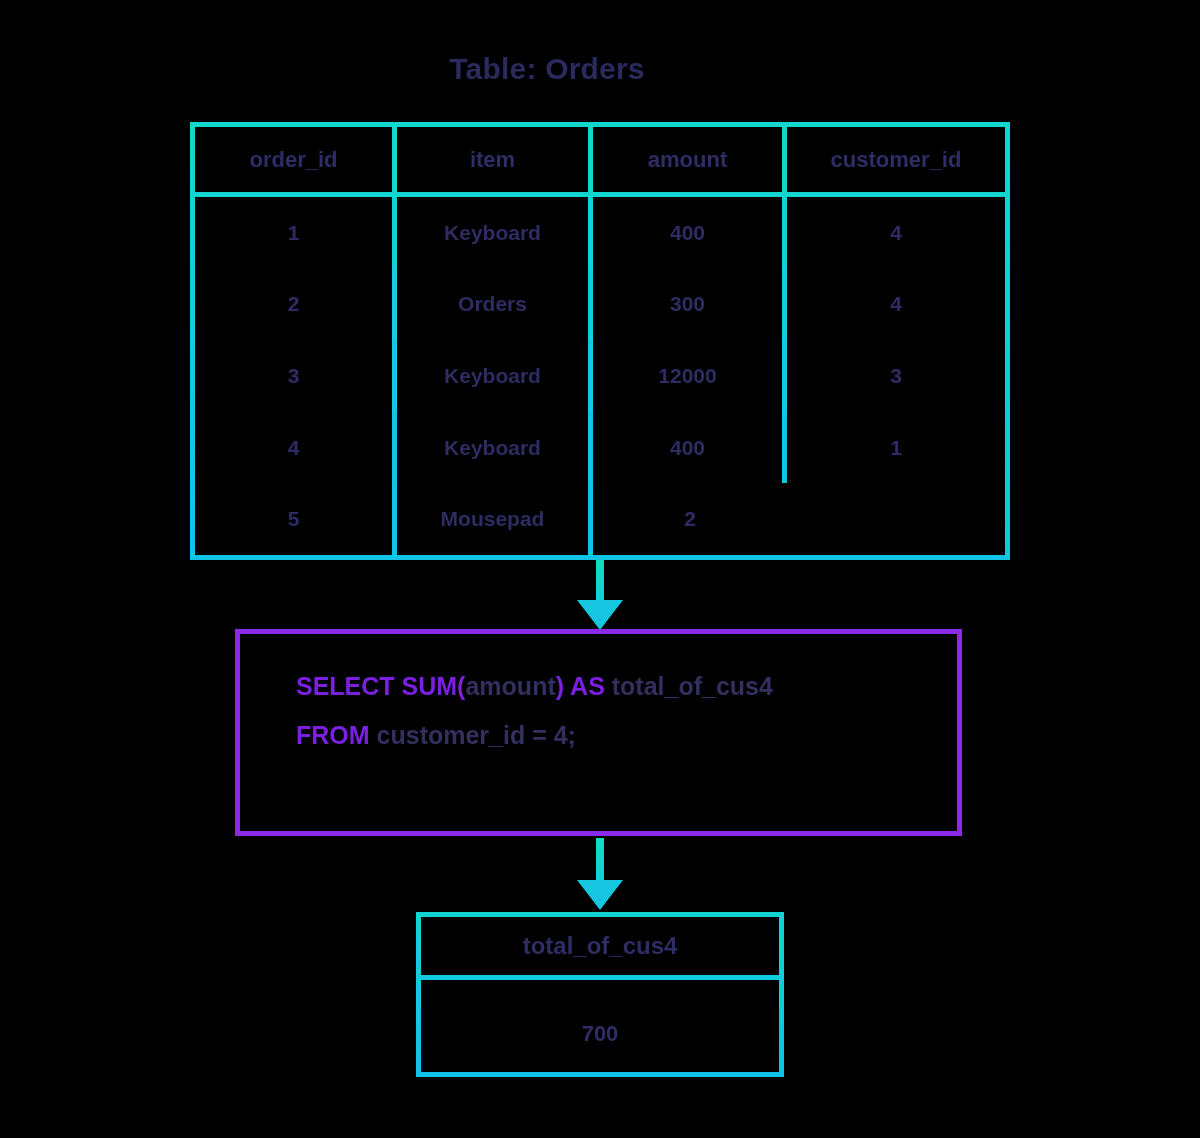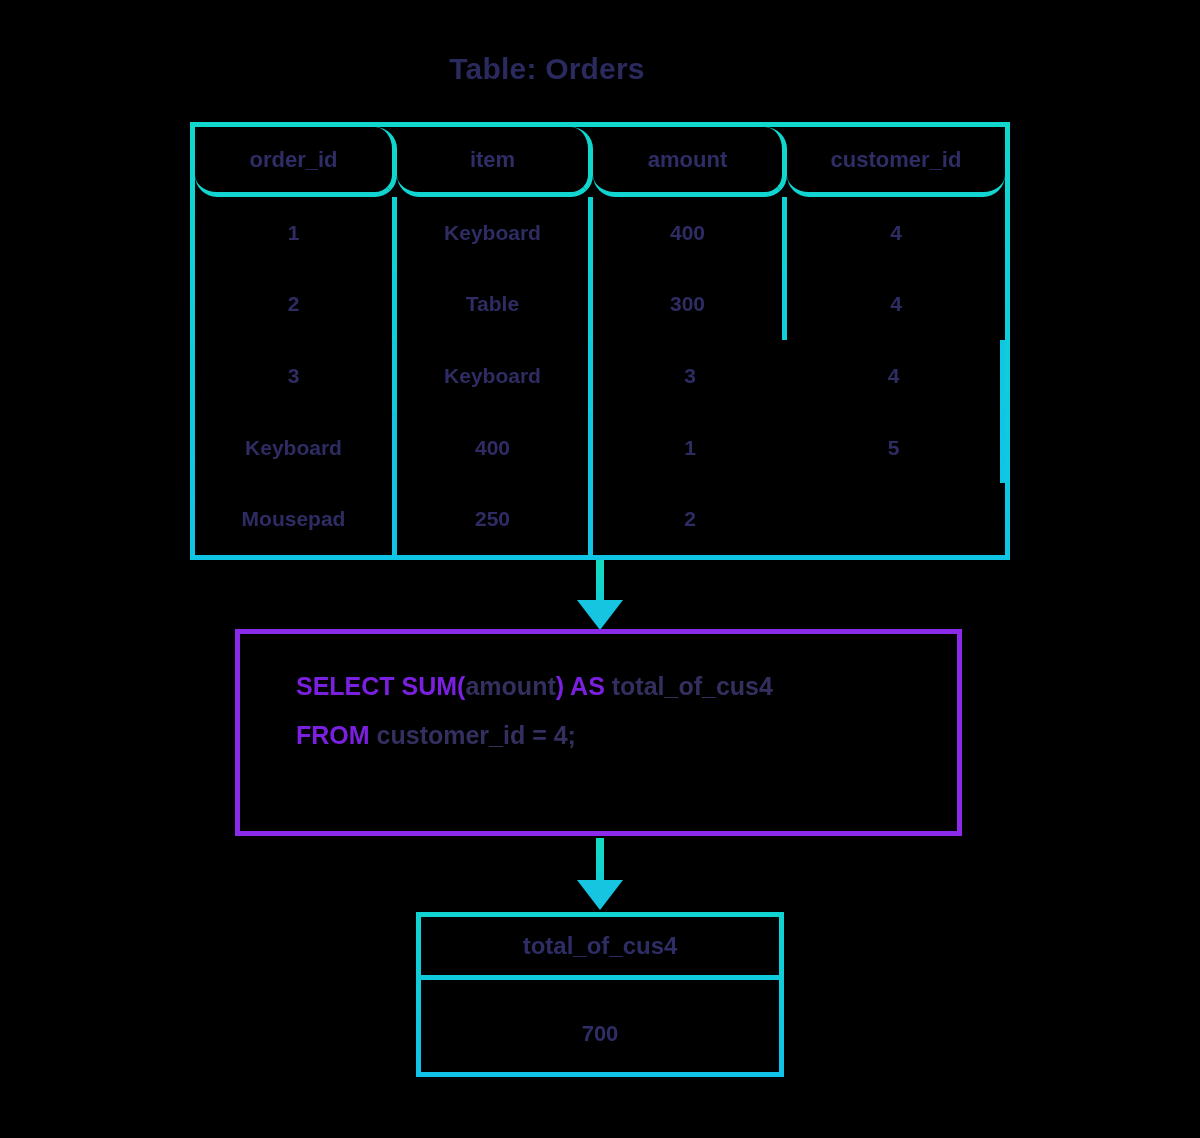--- a/index.html
+++ b/index.html
@@ -64,21 +64,21 @@
   .cell.c0, .cell.c1, .cell.c2 {
     border-right: 5px solid;
   }
   .src-grid .r0.c0, .src-grid .r0.c1, .src-grid .r0.c2 { border-right-color: #10d6ce; }
   .src-grid .r1.c0, .src-grid .r1.c1, .src-grid .r1.c2 { border-right-color: #10d2d4; }
   .src-grid .r2.c0, .src-grid .r2.c1, .src-grid .r2.c2 { border-right-color: #10cfd9; }
   .src-grid .r3.c0, .src-grid .r3.c1, .src-grid .r3.c2 { border-right-color: #10cbde; }
   .src-grid .r4.c0, .src-grid .r4.c1, .src-grid .r4.c2 { border-right-color: #10c7e2; }
   .src-grid .r5.c0, .src-grid .r5.c1, .src-grid .r5.c2 { border-right-color: #10c4e6; }
   
-  .src-grid .r0 { border-bottom: 5px solid #10d5d0; border-radius: 22px; }
+  .src-grid .r0 { border-bottom: 5px solid #10d5d0; }
 
   
   .arrow {
     position: absolute;
     width: 46px;
   }
   .arrow .shaft {
     position: absolute;
     left: 19px;
     top: 0;
@@ -161,36 +161,36 @@
     <div class="cell hdr r0 c1">item</div>
     <div class="cell hdr r0 c2">amount</div>
     <div class="cell hdr r0 c3">customer_id</div>
 
     <div class="cell r1 c0">1</div>
     <div class="cell r1 c1">Keyboard</div>
     <div class="cell r1 c2">400</div>
     <div class="cell r1 c3">4</div>
 
     <div class="cell r2 c0">2</div>
-    <div class="cell r2 c1">Table</div>
+    <div class="cell r2 c1">Orders</div>
     <div class="cell r2 c2">300</div>
     <div class="cell r2 c3">4</div>
 
     <div class="cell r3 c0">3</div>
     <div class="cell r3 c1">Keyboard</div>
+    <div class="cell r3 c2">12000</div>
     <div class="cell r3 c3">3</div>
 
     <div class="cell r4 c0">4</div>
     <div class="cell r4 c1">Keyboard</div>
     <div class="cell r4 c2">400</div>
     <div class="cell r4 c3">1</div>
 
     <div class="cell r5 c0">5</div>
     <div class="cell r5 c1">Mousepad</div>
-    <div class="cell r5 c2">250</div>
     <div class="cell r5 c3">2</div>
   </div>
 </div>
 
 <div class="arrow" id="arrow-1">
   <div class="shaft"></div>
   <div class="head"></div>
 </div>
 
 <div class="query-box">

